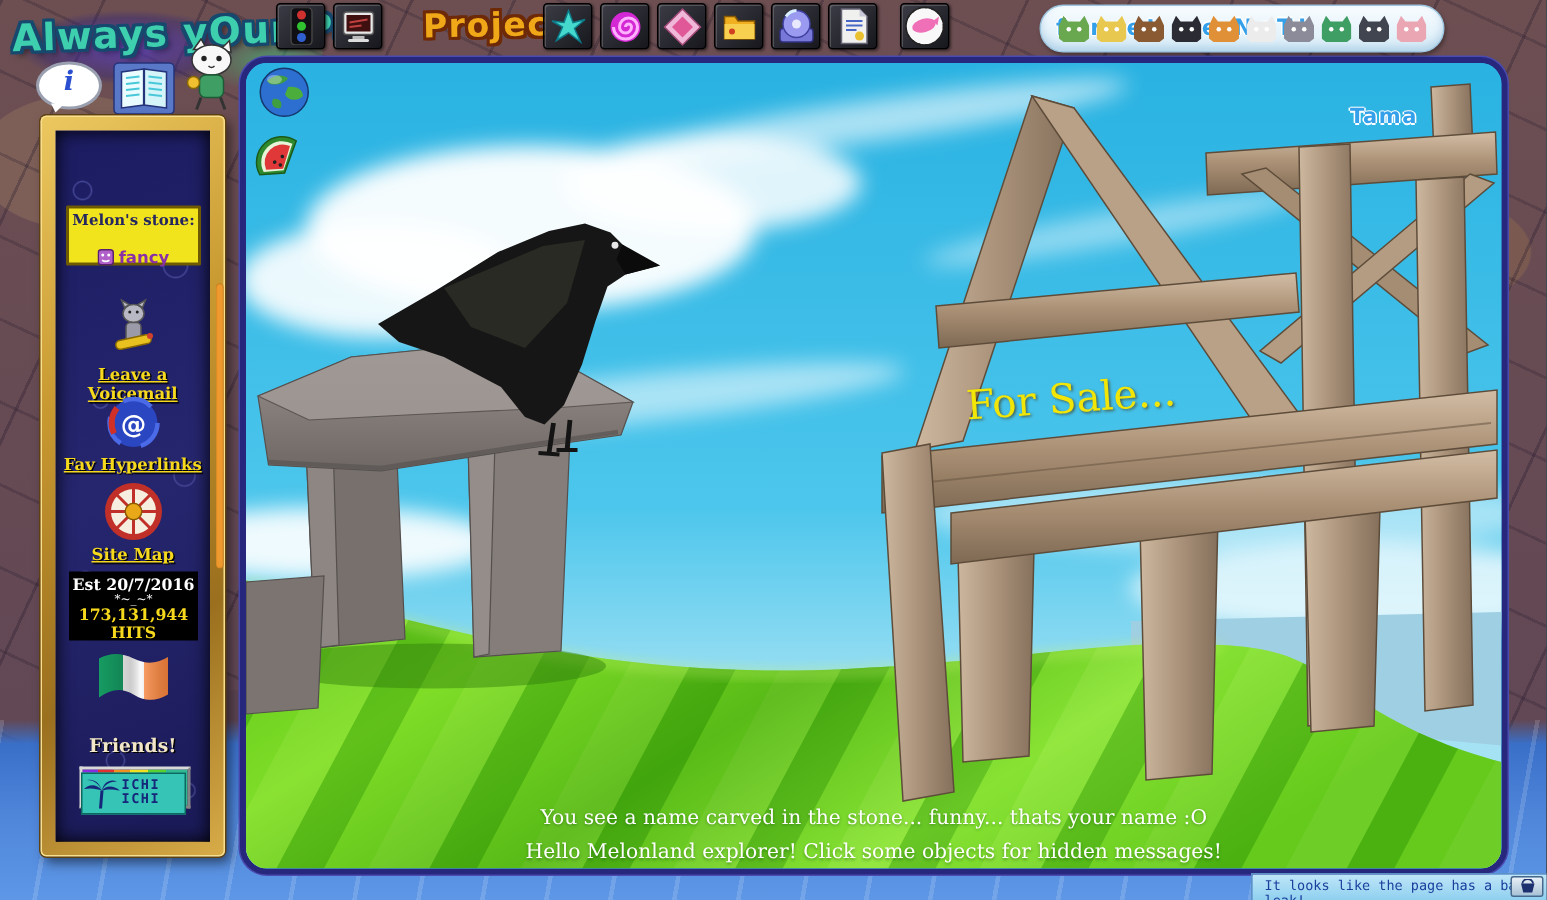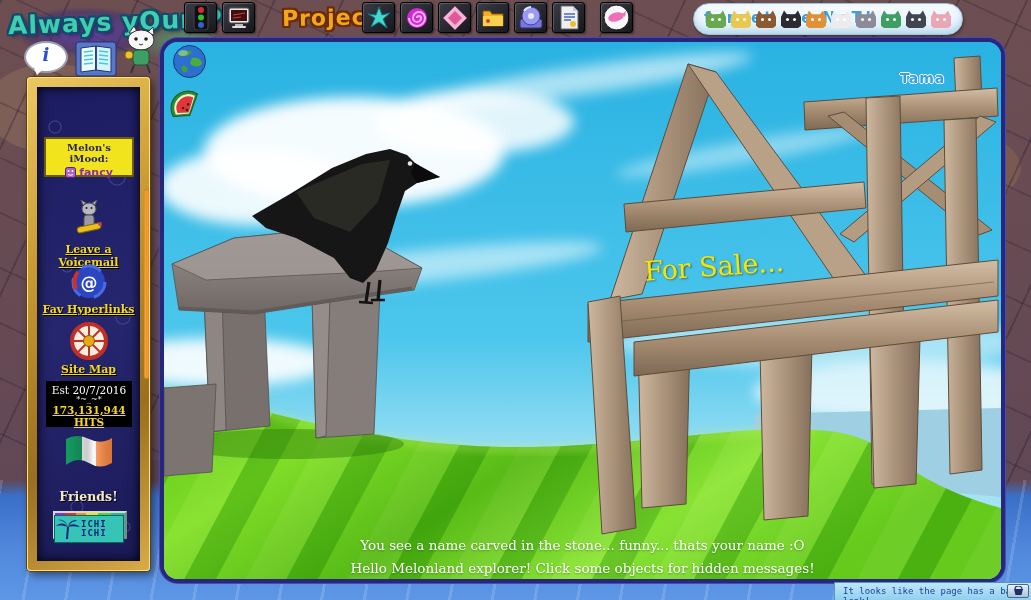--- a/index.html
+++ b/index.html
@@ -79,28 +79,28 @@
       radial-gradient(circle at 88px 440px, transparent 4px, rgba(150,160,255,.30) 5px, transparent 6px),
       linear-gradient(160deg,#1c1c62 0%,#26266f 50%,#1a1a58 100%);
     box-shadow:inset 0 0 12px #000;}
   .side-link{position:absolute;left:0;right:0;text-align:center;cursor:pointer;
     color:#f6d91c;font:bold 11px "DejaVu Serif",serif;text-decoration:underline;
     text-shadow:1px 1px 0 #000;}
   .guestbook{top:6px;font-size:11.5px;line-height:14px;}
   .imood{position:absolute;left:7px;right:6px;top:50px;height:36px;cursor:pointer;
     background:#f2e41c;border:2px solid #6e5a00;border-radius:1px;text-align:center;}
   .imood-title{font:bold 10px "DejaVu Serif",serif;color:#272760;margin-top:3px;}
-  .imood-row{display:flex;align-items:center;justify-content:center;gap:3px;margin-top:2px;}
+  .imood-row{display:flex;align-items:center;justify-content:center;gap:3px;margin-top:12px;}
   .imood-value{font:bold 11px "DejaVu Sans",sans-serif;color:#8a2fa8;}
   .side-icon{position:absolute;left:0;right:0;display:flex;justify-content:center;}
   .est-box{position:absolute;left:9px;right:8px;top:294px;height:46px;background:#000;
     text-align:center;color:#fff;font-family:"DejaVu Serif",serif;cursor:pointer;}
-  .est-line1{font-size:10.5px;font-weight:normal;margin-top:3px;}
+  .est-line1{font-size:10.5px;font-weight:bold;margin-top:3px;}
   .est-emote{font-size:8px;line-height:8px;}
-  .est-hits{font-size:10.5px;font-weight:bold;color:#f6d91c;text-decoration:underline;}
+  .est-hits{font-size:10.5px;font-weight:bold;color:#f6d91c;}
   .friends{position:absolute;left:0;right:0;top:402px;text-align:center;
     font:bold 12.5px "DejaVu Serif",serif;color:#f2e6c8;text-shadow:1px 1px 0 #000;}
   .badge-olulu{position:absolute;left:16px;top:424px;width:70px;height:24px;cursor:pointer;
     border:2px outset #d8d8d8;
     background:linear-gradient(90deg,#8a2ce0 0 15%,#e03030 15% 30%,#f09020 30% 45%,#f0e020 45% 62%,#58d030 62% 80%,#30b890 80% 100%);}
   .badge-olulu span{position:absolute;right:2px;bottom:2px;
     font:bold 7px "DejaVu Sans Mono",monospace;letter-spacing:1px;color:#666;
     background:#fafafa;border:1px solid #999;padding:0 1px;}
   .badge-ichi{position:absolute;left:17px;top:428px;width:68px;height:26px;cursor:pointer;
     background:#35c4b5;border:1px solid #0a6a60;display:flex;align-items:center;text-align:right;}
@@ -240,21 +240,21 @@
       <rect x="16" y="25" width="16" height="15" rx="4" fill="#3f9e63" stroke="#1d5a36"></rect>
       <circle cx="12" cy="30" r="4" fill="#f0c030" stroke="#8a6a00"></circle>
       <path d="M17,40 L14,48 M30,40 L33,48" stroke="#333" stroke-width="2"></path>
     </svg>
   </div>
 
   <div class="frame">
     <div class="panel">
 
       <div class="imood">
-        <div class="imood-title">Melon's iMood:</div>
+        <div class="imood-title">Melon's stone:</div>
         <div class="imood-row">
           <svg width="11" height="11" viewBox="0 0 11 11">
             <rect x="0.5" y="0.5" width="10" height="10" rx="2" fill="#b060c8" stroke="#5a2070"></rect>
             <circle cx="3.5" cy="4" r="1" fill="#fff"></circle>
               <circle cx="7.5" cy="4" r="1" fill="#fff"></circle>
             <path d="M3,7.5 Q5.5,9 8,7.5" stroke="#fff" fill="none"></path>
           </svg>
           <span class="imood-value">fancy</span>
         </div>
       </div>

